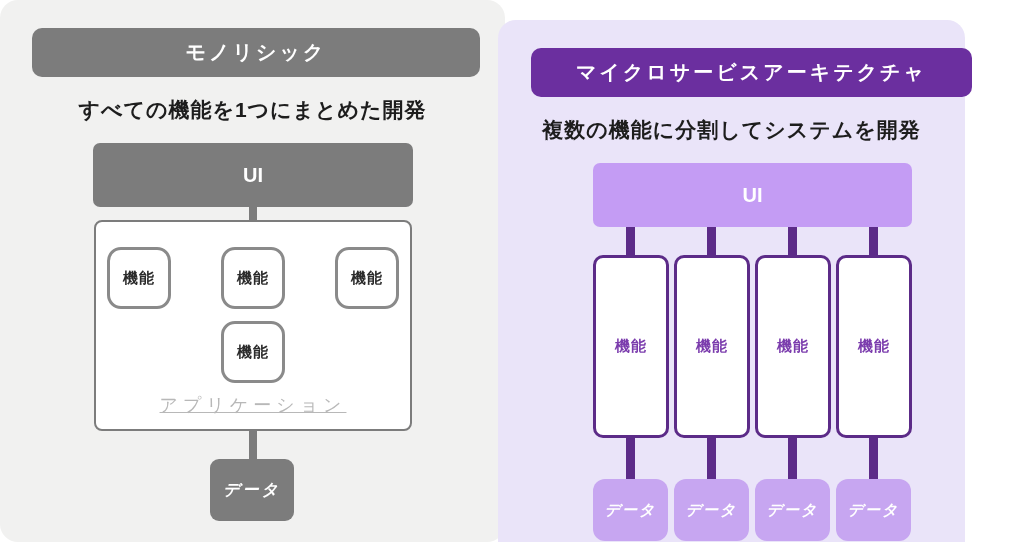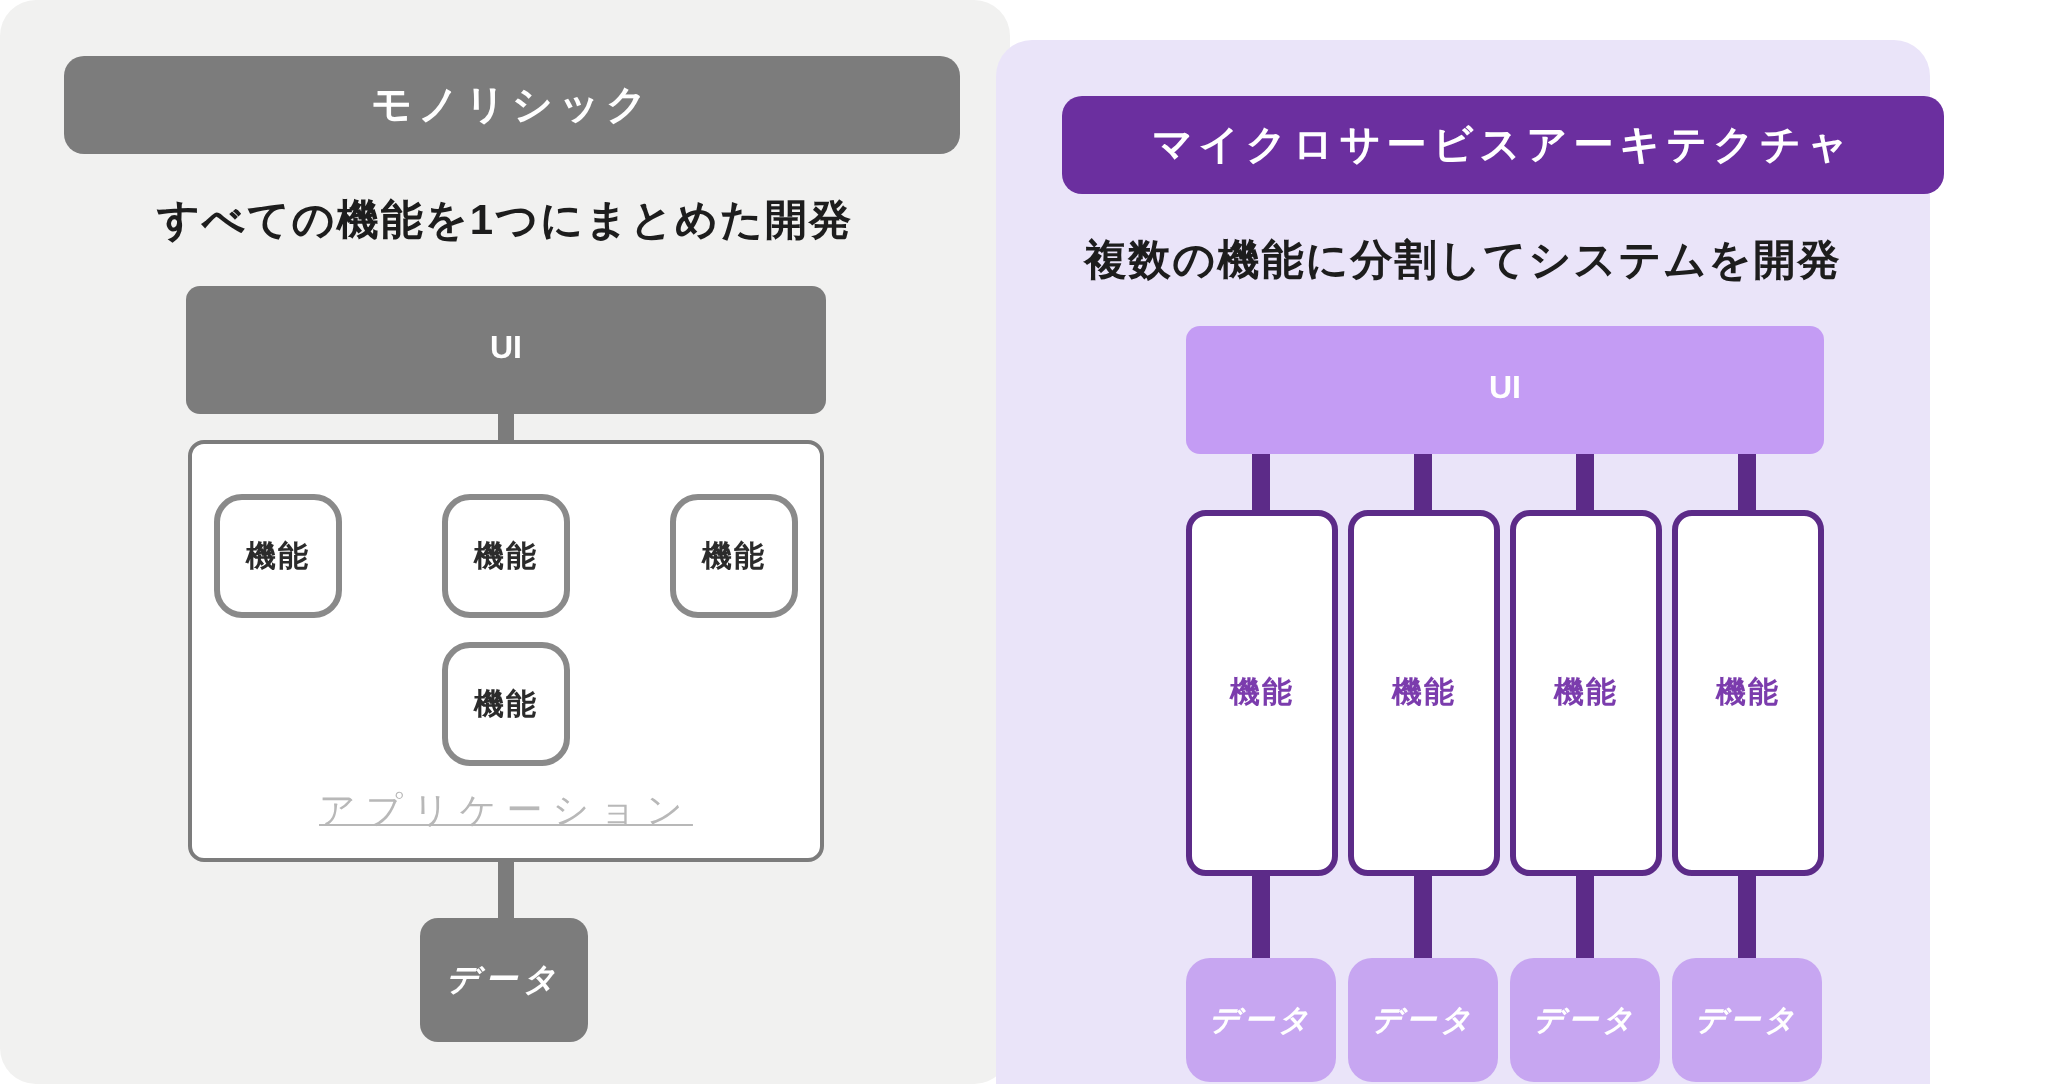--- a/index.html
+++ b/index.html
@@ -45,21 +45,21 @@
   .subtitle{
     position:absolute;top:96px;left:0;width:100%;
     text-align:center;
     font-size:21px;font-weight:bold;letter-spacing:1px;
     color:var(--text-dark);
   }
 
   .ui-box{
     position:absolute;top:143px;height:64px;border-radius:7px;
     display:flex;align-items:center;justify-content:center;
-    color:#fff;font-weight:bold;font-size:16px;text-align:center;
+    color:#fff;font-weight:bold;font-size:20px;text-align:center;
   }
   .card.left .ui-box{left:93px;width:320px;background:var(--gray-dark);}
   .card.right .ui-box{left:95px;width:319px;background:var(--purple-light);}
 
   
   .l-conn{position:absolute;background:var(--gray-dark);}
   .l-conn.one{left:249px;top:205px;width:8px;height:18px;}
   .l-conn.two{left:249px;top:429px;width:8px;height:32px;}
 
   .app-box{

